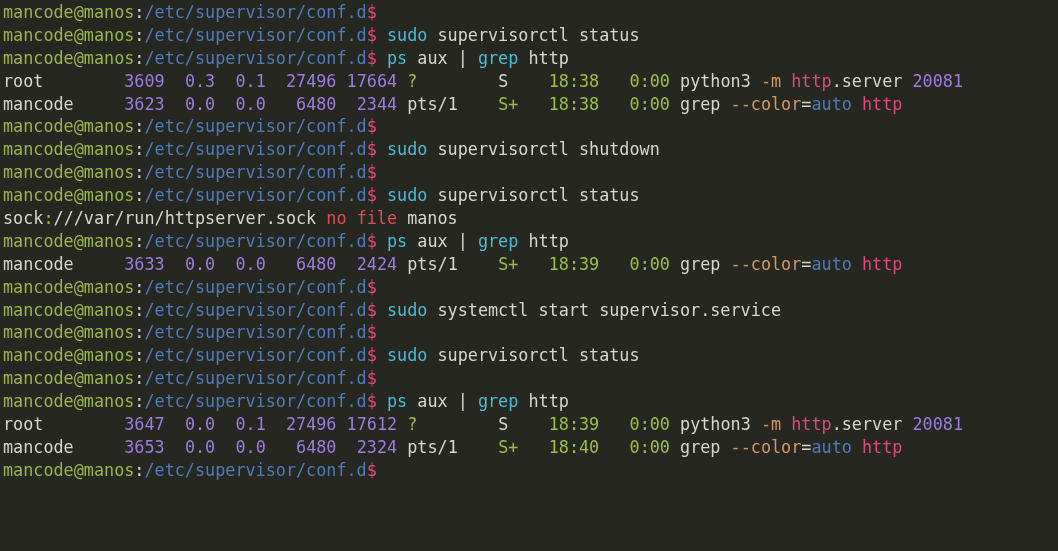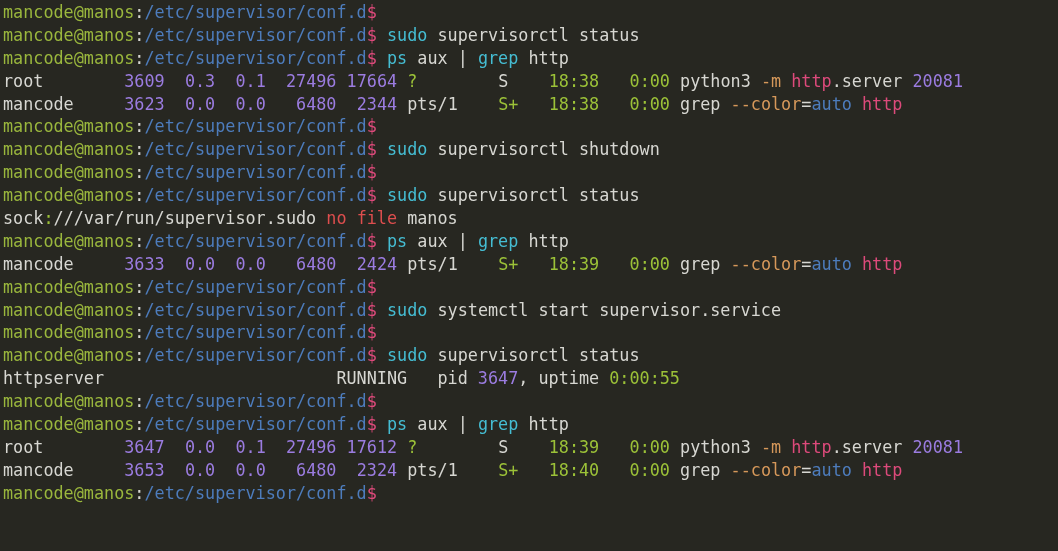--- a/index.html
+++ b/index.html
@@ -32,26 +32,25 @@
 <div class="terminal">
     <div class="line"><span style="color: rgb(154, 183, 61);">mancode@manos</span><span style="color: rgb(215, 215, 210);">:</span><span style="color: rgb(77, 124, 188);">/etc/supervisor/conf.d</span><span style="color: rgb(221, 74, 123);">$</span></div>
     <div class="line"><span style="color: rgb(154, 183, 61);">mancode@manos</span><span style="color: rgb(215, 215, 210);">:</span><span style="color: rgb(77, 124, 188);">/etc/supervisor/conf.d</span><span style="color: rgb(221, 74, 123);">$</span><span style="color: rgb(215, 215, 210);"> </span><span style="color: rgb(69, 189, 211);">sudo</span><span style="color: rgb(215, 215, 210);"> supervisorctl status</span></div>
     <div class="line"><span style="color: rgb(154, 183, 61);">mancode@manos</span><span style="color: rgb(215, 215, 210);">:</span><span style="color: rgb(77, 124, 188);">/etc/supervisor/conf.d</span><span style="color: rgb(221, 74, 123);">$</span><span style="color: rgb(215, 215, 210);"> </span><span style="color: rgb(69, 189, 211);">ps</span><span style="color: rgb(215, 215, 210);"> aux | </span><span style="color: rgb(69, 189, 211);">grep</span><span style="color: rgb(215, 215, 210);"> http</span></div>
     <div class="line"><span style="color: rgb(215, 215, 210);">root        </span><span style="color: rgb(155, 124, 224);">3609</span><span style="color: rgb(215, 215, 210);">  </span><span style="color: rgb(155, 124, 224);">0.3</span><span style="color: rgb(215, 215, 210);">  </span><span style="color: rgb(155, 124, 224);">0.1</span><span style="color: rgb(215, 215, 210);">  </span><span style="color: rgb(155, 124, 224);">27496</span><span style="color: rgb(215, 215, 210);"> </span><span style="color: rgb(155, 124, 224);">17664</span><span style="color: rgb(215, 215, 210);"> </span><span style="color: rgb(156, 194, 56);">?</span><span style="color: rgb(215, 215, 210);">        S    </span><span style="color: rgb(156, 194, 56);">18:38</span><span style="color: rgb(215, 215, 210);">   </span><span style="color: rgb(156, 194, 56);">0:00</span><span style="color: rgb(215, 215, 210);"> python3 </span><span style="color: rgb(214, 152, 90);">-m</span><span style="color: rgb(215, 215, 210);"> </span><span style="color: rgb(221, 74, 123);">http</span><span style="color: rgb(215, 215, 210);">.server </span><span style="color: rgb(155, 124, 224);">20081</span></div>
     <div class="line"><span style="color: rgb(215, 215, 210);">mancode     </span><span style="color: rgb(155, 124, 224);">3623</span><span style="color: rgb(215, 215, 210);">  </span><span style="color: rgb(155, 124, 224);">0.0</span><span style="color: rgb(215, 215, 210);">  </span><span style="color: rgb(155, 124, 224);">0.0</span><span style="color: rgb(215, 215, 210);">   </span><span style="color: rgb(155, 124, 224);">6480</span><span style="color: rgb(215, 215, 210);">  </span><span style="color: rgb(155, 124, 224);">2344</span><span style="color: rgb(215, 215, 210);"> pts/1    </span><span style="color: rgb(156, 194, 56);">S+</span><span style="color: rgb(215, 215, 210);">   </span><span style="color: rgb(156, 194, 56);">18:38</span><span style="color: rgb(215, 215, 210);">   </span><span style="color: rgb(156, 194, 56);">0:00</span><span style="color: rgb(215, 215, 210);"> grep </span><span style="color: rgb(214, 152, 90);">--color</span><span style="color: rgb(215, 215, 210);">=</span><span style="color: rgb(77, 124, 188);">auto</span><span style="color: rgb(215, 215, 210);"> </span><span style="color: rgb(221, 74, 123);">http</span></div>
     <div class="line"><span style="color: rgb(154, 183, 61);">mancode@manos</span><span style="color: rgb(215, 215, 210);">:</span><span style="color: rgb(77, 124, 188);">/etc/supervisor/conf.d</span><span style="color: rgb(221, 74, 123);">$</span></div>
     <div class="line"><span style="color: rgb(154, 183, 61);">mancode@manos</span><span style="color: rgb(215, 215, 210);">:</span><span style="color: rgb(77, 124, 188);">/etc/supervisor/conf.d</span><span style="color: rgb(221, 74, 123);">$</span><span style="color: rgb(215, 215, 210);"> </span><span style="color: rgb(69, 189, 211);">sudo</span><span style="color: rgb(215, 215, 210);"> supervisorctl shutdown</span></div>
     <div class="line"><span style="color: rgb(154, 183, 61);">mancode@manos</span><span style="color: rgb(215, 215, 210);">:</span><span style="color: rgb(77, 124, 188);">/etc/supervisor/conf.d</span><span style="color: rgb(221, 74, 123);">$</span></div>
     <div class="line"><span style="color: rgb(154, 183, 61);">mancode@manos</span><span style="color: rgb(215, 215, 210);">:</span><span style="color: rgb(77, 124, 188);">/etc/supervisor/conf.d</span><span style="color: rgb(221, 74, 123);">$</span><span style="color: rgb(215, 215, 210);"> </span><span style="color: rgb(69, 189, 211);">sudo</span><span style="color: rgb(215, 215, 210);"> supervisorctl status</span></div>
-    <div class="line"><span style="color: rgb(215, 215, 210);">sock</span><span style="color: rgb(156, 194, 56);">:</span><span style="color: rgb(215, 215, 210);">///var/run/supervisor.sudo </span><span style="color: rgb(222, 78, 78);">no file</span><span style="color: rgb(215, 215, 210);"> manos</span></div>
+    <div class="line"><span style="color: rgb(215, 215, 210);">sock</span><span style="color: rgb(156, 194, 56);">:</span><span style="color: rgb(215, 215, 210);">///var/run/httpserver.sock </span><span style="color: rgb(222, 78, 78);">no file</span><span style="color: rgb(215, 215, 210);"> manos</span></div>
     <div class="line"><span style="color: rgb(154, 183, 61);">mancode@manos</span><span style="color: rgb(215, 215, 210);">:</span><span style="color: rgb(77, 124, 188);">/etc/supervisor/conf.d</span><span style="color: rgb(221, 74, 123);">$</span><span style="color: rgb(215, 215, 210);"> </span><span style="color: rgb(69, 189, 211);">ps</span><span style="color: rgb(215, 215, 210);"> aux | </span><span style="color: rgb(69, 189, 211);">grep</span><span style="color: rgb(215, 215, 210);"> http</span></div>
     <div class="line"><span style="color: rgb(215, 215, 210);">mancode     </span><span style="color: rgb(155, 124, 224);">3633</span><span style="color: rgb(215, 215, 210);">  </span><span style="color: rgb(155, 124, 224);">0.0</span><span style="color: rgb(215, 215, 210);">  </span><span style="color: rgb(155, 124, 224);">0.0</span><span style="color: rgb(215, 215, 210);">   </span><span style="color: rgb(155, 124, 224);">6480</span><span style="color: rgb(215, 215, 210);">  </span><span style="color: rgb(155, 124, 224);">2424</span><span style="color: rgb(215, 215, 210);"> pts/1    </span><span style="color: rgb(156, 194, 56);">S+</span><span style="color: rgb(215, 215, 210);">   </span><span style="color: rgb(156, 194, 56);">18:39</span><span style="color: rgb(215, 215, 210);">   </span><span style="color: rgb(156, 194, 56);">0:00</span><span style="color: rgb(215, 215, 210);"> grep </span><span style="color: rgb(214, 152, 90);">--color</span><span style="color: rgb(215, 215, 210);">=</span><span style="color: rgb(77, 124, 188);">auto</span><span style="color: rgb(215, 215, 210);"> </span><span style="color: rgb(221, 74, 123);">http</span></div>
     <div class="line"><span style="color: rgb(154, 183, 61);">mancode@manos</span><span style="color: rgb(215, 215, 210);">:</span><span style="color: rgb(77, 124, 188);">/etc/supervisor/conf.d</span><span style="color: rgb(221, 74, 123);">$</span></div>
     <div class="line"><span style="color: rgb(154, 183, 61);">mancode@manos</span><span style="color: rgb(215, 215, 210);">:</span><span style="color: rgb(77, 124, 188);">/etc/supervisor/conf.d</span><span style="color: rgb(221, 74, 123);">$</span><span style="color: rgb(215, 215, 210);"> </span><span style="color: rgb(69, 189, 211);">sudo</span><span style="color: rgb(215, 215, 210);"> systemctl start supervisor.service</span></div>
     <div class="line"><span style="color: rgb(154, 183, 61);">mancode@manos</span><span style="color: rgb(215, 215, 210);">:</span><span style="color: rgb(77, 124, 188);">/etc/supervisor/conf.d</span><span style="color: rgb(221, 74, 123);">$</span></div>
     <div class="line"><span style="color: rgb(154, 183, 61);">mancode@manos</span><span style="color: rgb(215, 215, 210);">:</span><span style="color: rgb(77, 124, 188);">/etc/supervisor/conf.d</span><span style="color: rgb(221, 74, 123);">$</span><span style="color: rgb(215, 215, 210);"> </span><span style="color: rgb(69, 189, 211);">sudo</span><span style="color: rgb(215, 215, 210);"> supervisorctl status</span></div>
-    <div class="line"><span style="color: rgb(215, 215, 210);">httpserver                       RUNNING   pid </span><span style="color: rgb(155, 124, 224);">3647</span><span style="color: rgb(215, 215, 210);">, uptime </span><span style="color: rgb(156, 194, 56);">0:00:55</span></div>
     <div class="line"><span style="color: rgb(154, 183, 61);">mancode@manos</span><span style="color: rgb(215, 215, 210);">:</span><span style="color: rgb(77, 124, 188);">/etc/supervisor/conf.d</span><span style="color: rgb(221, 74, 123);">$</span></div>
     <div class="line"><span style="color: rgb(154, 183, 61);">mancode@manos</span><span style="color: rgb(215, 215, 210);">:</span><span style="color: rgb(77, 124, 188);">/etc/supervisor/conf.d</span><span style="color: rgb(221, 74, 123);">$</span><span style="color: rgb(215, 215, 210);"> </span><span style="color: rgb(69, 189, 211);">ps</span><span style="color: rgb(215, 215, 210);"> aux | </span><span style="color: rgb(69, 189, 211);">grep</span><span style="color: rgb(215, 215, 210);"> http</span></div>
     <div class="line"><span style="color: rgb(215, 215, 210);">root        </span><span style="color: rgb(155, 124, 224);">3647</span><span style="color: rgb(215, 215, 210);">  </span><span style="color: rgb(155, 124, 224);">0.0</span><span style="color: rgb(215, 215, 210);">  </span><span style="color: rgb(155, 124, 224);">0.1</span><span style="color: rgb(215, 215, 210);">  </span><span style="color: rgb(155, 124, 224);">27496</span><span style="color: rgb(215, 215, 210);"> </span><span style="color: rgb(155, 124, 224);">17612</span><span style="color: rgb(215, 215, 210);"> </span><span style="color: rgb(156, 194, 56);">?</span><span style="color: rgb(215, 215, 210);">        S    </span><span style="color: rgb(156, 194, 56);">18:39</span><span style="color: rgb(215, 215, 210);">   </span><span style="color: rgb(156, 194, 56);">0:00</span><span style="color: rgb(215, 215, 210);"> python3 </span><span style="color: rgb(214, 152, 90);">-m</span><span style="color: rgb(215, 215, 210);"> </span><span style="color: rgb(221, 74, 123);">http</span><span style="color: rgb(215, 215, 210);">.server </span><span style="color: rgb(155, 124, 224);">20081</span></div>
     <div class="line"><span style="color: rgb(215, 215, 210);">mancode     </span><span style="color: rgb(155, 124, 224);">3653</span><span style="color: rgb(215, 215, 210);">  </span><span style="color: rgb(155, 124, 224);">0.0</span><span style="color: rgb(215, 215, 210);">  </span><span style="color: rgb(155, 124, 224);">0.0</span><span style="color: rgb(215, 215, 210);">   </span><span style="color: rgb(155, 124, 224);">6480</span><span style="color: rgb(215, 215, 210);">  </span><span style="color: rgb(155, 124, 224);">2324</span><span style="color: rgb(215, 215, 210);"> pts/1    </span><span style="color: rgb(156, 194, 56);">S+</span><span style="color: rgb(215, 215, 210);">   </span><span style="color: rgb(156, 194, 56);">18:40</span><span style="color: rgb(215, 215, 210);">   </span><span style="color: rgb(156, 194, 56);">0:00</span><span style="color: rgb(215, 215, 210);"> grep </span><span style="color: rgb(214, 152, 90);">--color</span><span style="color: rgb(215, 215, 210);">=</span><span style="color: rgb(77, 124, 188);">auto</span><span style="color: rgb(215, 215, 210);"> </span><span style="color: rgb(221, 74, 123);">http</span></div>
     <div class="line"><span style="color: rgb(154, 183, 61);">mancode@manos</span><span style="color: rgb(215, 215, 210);">:</span><span style="color: rgb(77, 124, 188);">/etc/supervisor/conf.d</span><span style="color: rgb(221, 74, 123);">$</span></div>
   </div>
 
 </body></html>

